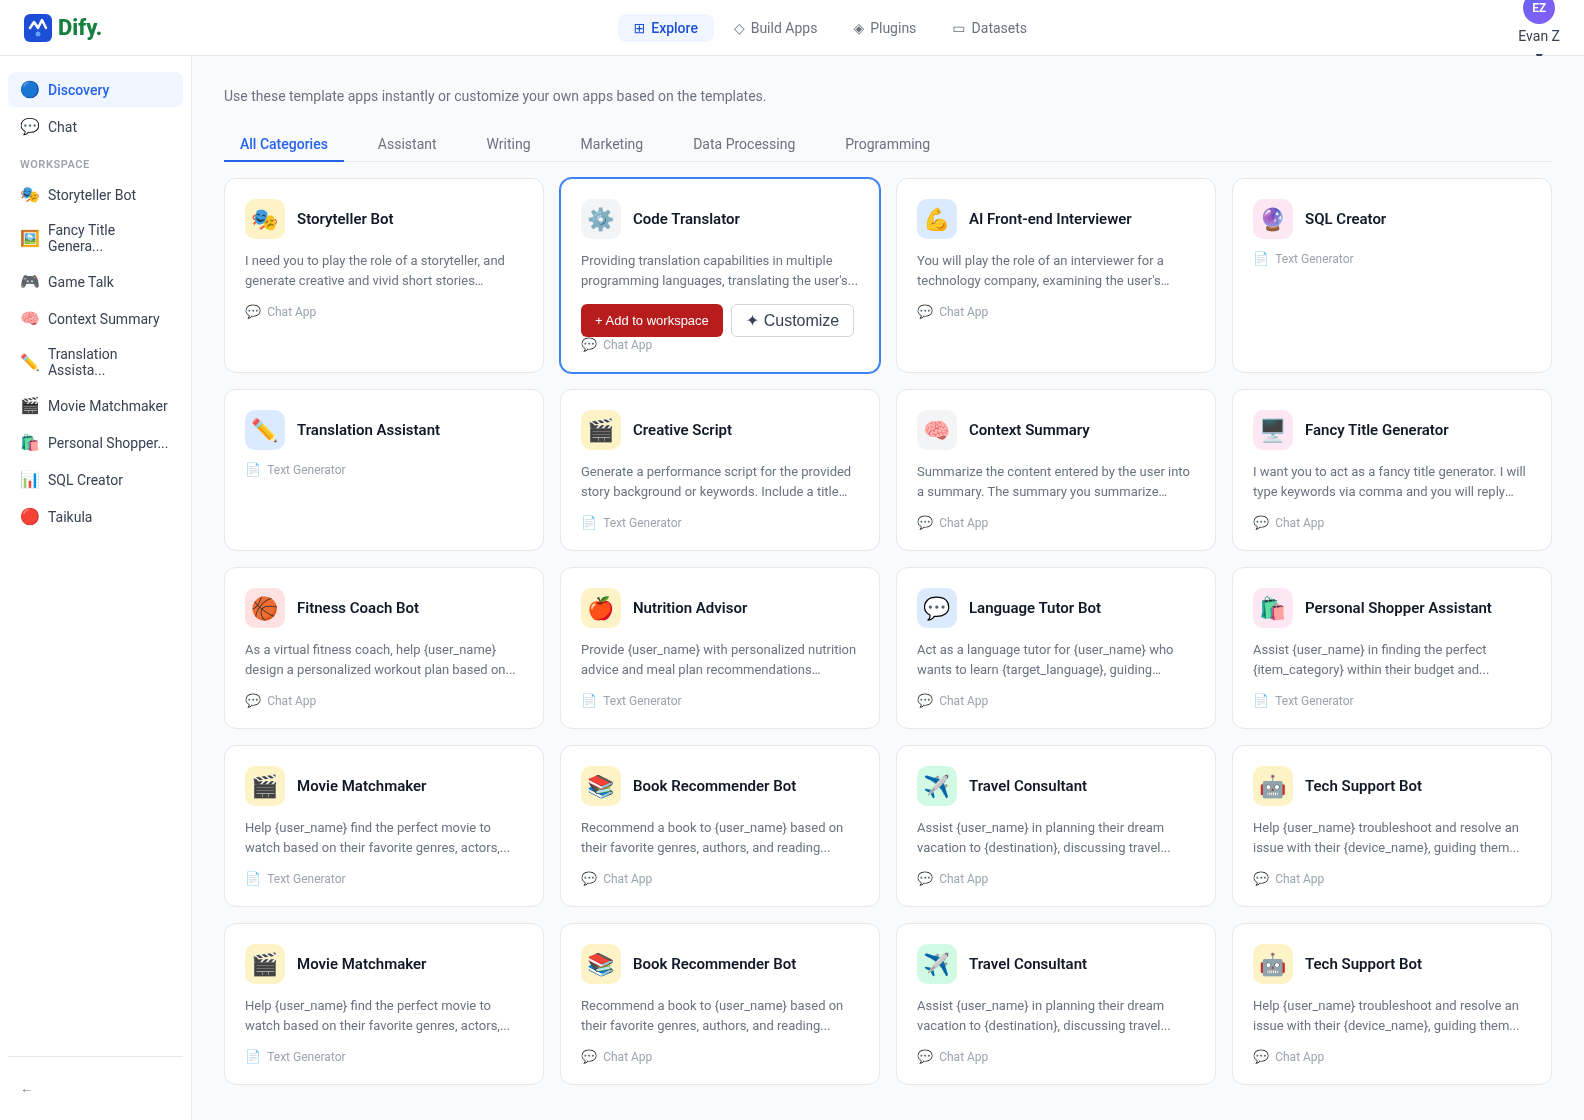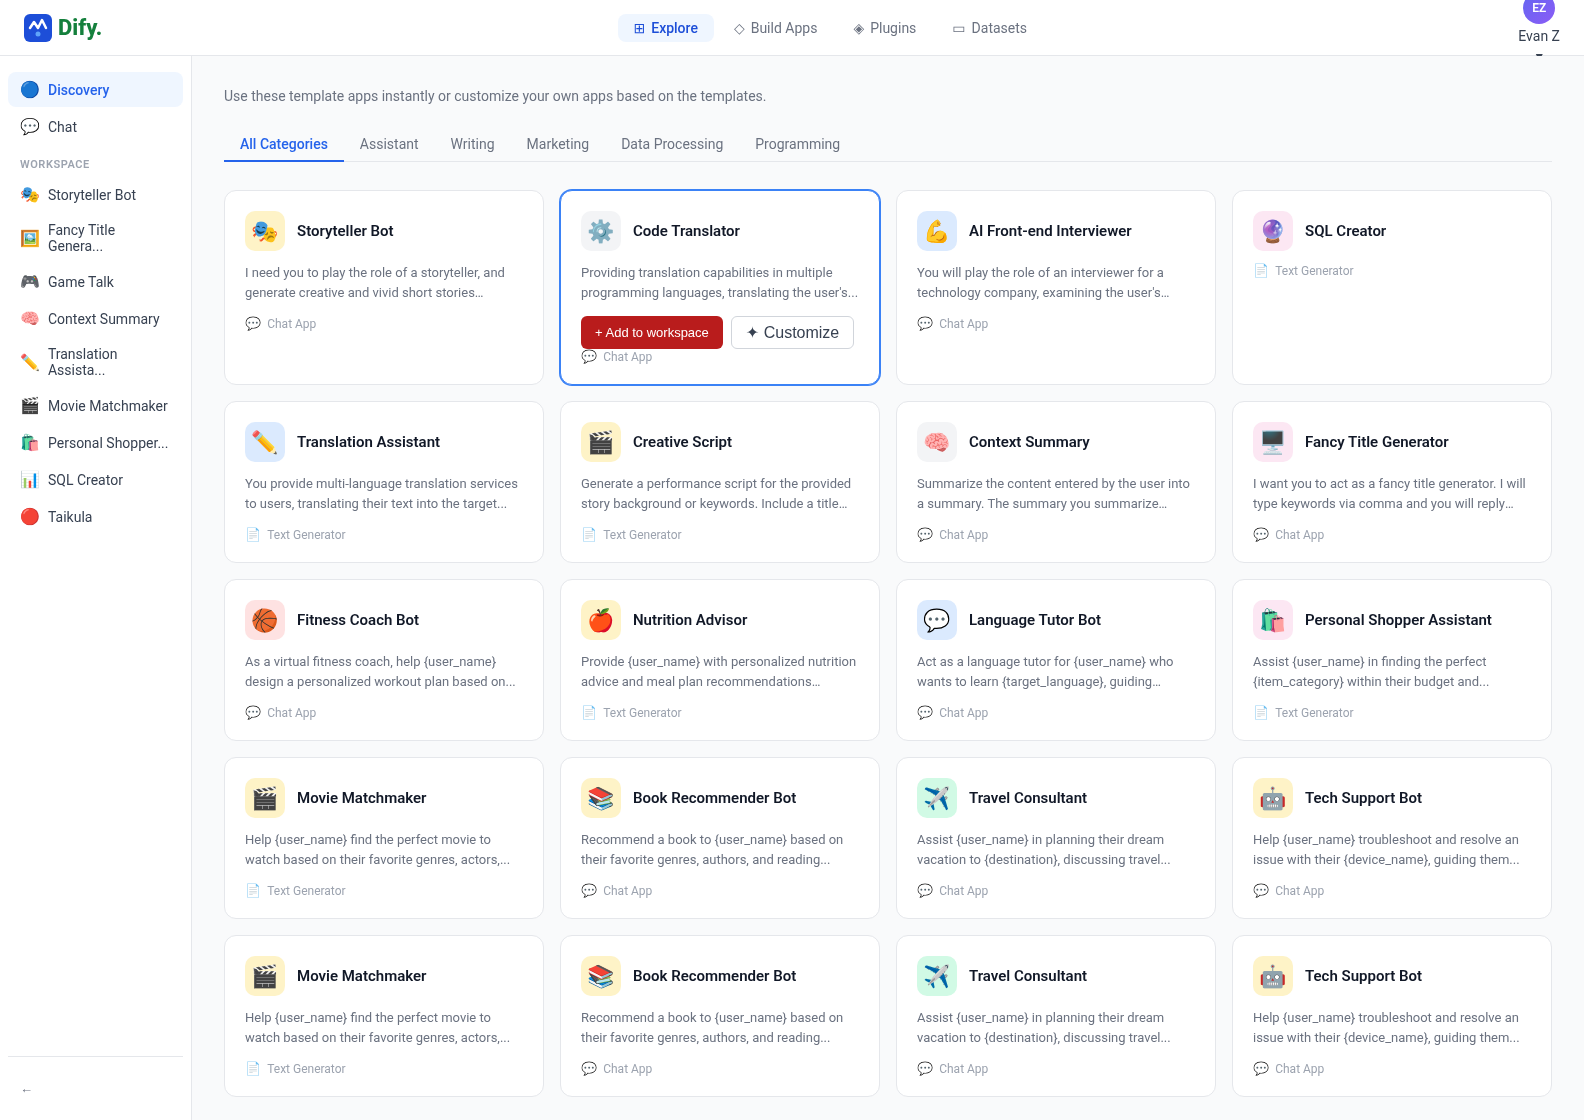--- a/index.html
+++ b/index.html
@@ -27,21 +27,21 @@
     .sidebar-section { font-size: 11px; font-weight: 600; color: #9ca3af; text-transform: uppercase; letter-spacing: 0.05em; padding: 12px 12px 6px; }
     .sidebar-bottom { margin-top: auto; padding-top: 16px; border-top: 1px solid #e5e7eb; }
     .collapse-btn { display: flex; align-items: center; gap: 8px; padding: 8px 12px; border-radius: 8px; font-size: 13px; color: #6b7280; cursor: pointer; }
 
     
     .content { flex: 1; overflow-y: auto; padding: 32px 32px; background: #f9fafb; }
     .page-title { font-size: 22px; font-weight: 700; color: #2563eb; margin-bottom: 6px; }
     .page-subtitle { font-size: 14px; color: #6b7280; margin-bottom: 24px; }
 
     
-    .category-tabs { display: flex; gap: 0; margin-bottom: 28px; border-bottom: 1px solid #e5e7eb; padding-bottom: 0; }
+    .category-tabs { display: flex; gap: 18px; margin-bottom: 16px; border-bottom: 1px solid #e5e7eb; padding-bottom: 0; }
     .cat-tab { padding: 8px 16px; font-size: 14px; color: #6b7280; cursor: pointer; border-bottom: 2px solid transparent; margin-bottom: -1px; }
     .cat-tab.active { color: #2563eb; border-bottom: 2px solid #2563eb; font-weight: 500; }
 
     
     .app-grid { display: grid; grid-template-columns: repeat(4, 1fr); gap: 16px; }
     .app-card { background: #fff; border: 1px solid #e5e7eb; border-radius: 12px; padding: 20px; cursor: pointer; position: relative; transition: box-shadow 0.15s; }
     .app-card.highlighted { border-color: #3b82f6; box-shadow: 0 0 0 1px #3b82f6; }
     .card-header { display: flex; align-items: center; gap: 12px; margin-bottom: 12px; }
     .card-icon { width: 40px; height: 40px; border-radius: 10px; display: flex; align-items: center; justify-content: center; font-size: 22px; flex-shrink: 0; }
     .card-title { font-size: 15px; font-weight: 600; color: #111827; }
@@ -214,21 +214,20 @@
     <div class="card-footer">
       <span class="card-footer-icon">📄</span>
       <span>Text Generator</span>
     </div>
   </div>
         <div class="app-card">
     <div class="card-header">
       <div class="card-icon" style="background:#dbeafe">✏️</div>
       <span class="card-title">Translation Assistant</span>
     </div>
-    <div class="card-desc">You provide multi-language translation services to users, translating their text into the target...</div>
 
     <div class="card-footer">
       <span class="card-footer-icon">📄</span>
       <span>Text Generator</span>
     </div>
   </div>
         <div class="app-card">
     <div class="card-header">
       <div class="card-icon" style="background:#fef3c7">🎬</div>
       <span class="card-title">Creative Script</span>

